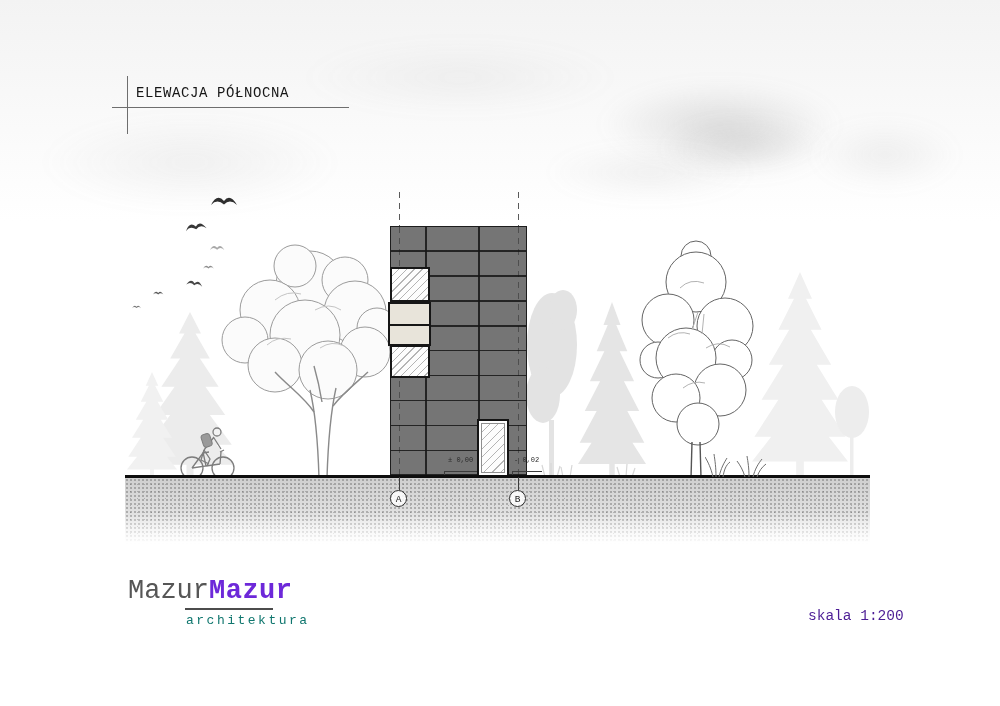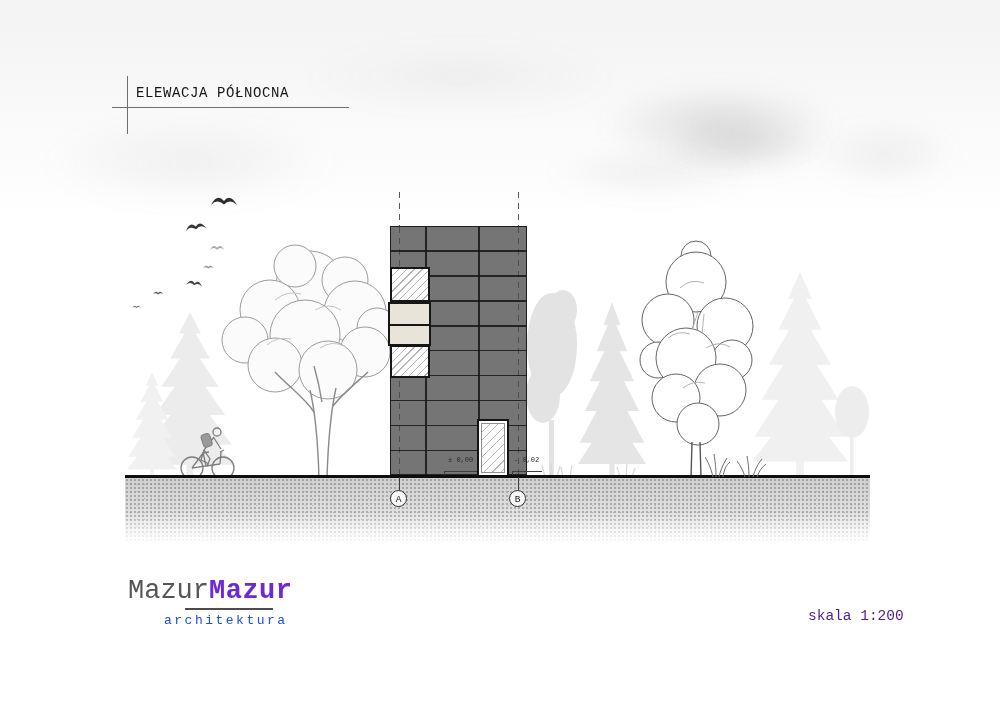--- a/index.html
+++ b/index.html
@@ -51,21 +51,21 @@
     color:#222;box-sizing:border-box;}
   
   .lvl-text{font-size:7px;color:#2b2b2b;white-space:nowrap;}
   .lvl-line{height:1px;background:#3c3c3c;}
   .lvl-tick{width:1px;height:6px;background:#3c3c3c;}
   
   .logo{left:128px;top:578px;line-height:1;}
   .logo-name{font-size:27px;color:#565656;}
   .logo-name .last{font-weight:700;color:#6d28d9;letter-spacing:.5px;}
   .logo-rule{margin:3px 0 4px 57px;width:88px;height:2px;background:#4c4c4c;}
-  .logo-sub{margin-left:36px;font-size:13px;letter-spacing:2.5px;color:#1d4ed8;}
+  .logo-sub{margin-left:58px;font-size:13px;letter-spacing:2.5px;color:#0f766e;}
   .scale-label{left:808px;top:608px;font-size:14.5px;color:#4c1d95;}
   svg{display:block;}
 </style>
 </head>
 <body>
 
 <div id="canvas">
 
   <div class="abs sky-wash"></div>
   <div class="abs cloud" style="left:600px;top:82px;width:240px;height:85px;background:radial-gradient(ellipse at 50% 50%,rgba(110,110,110,.20),transparent 70%);"></div>

